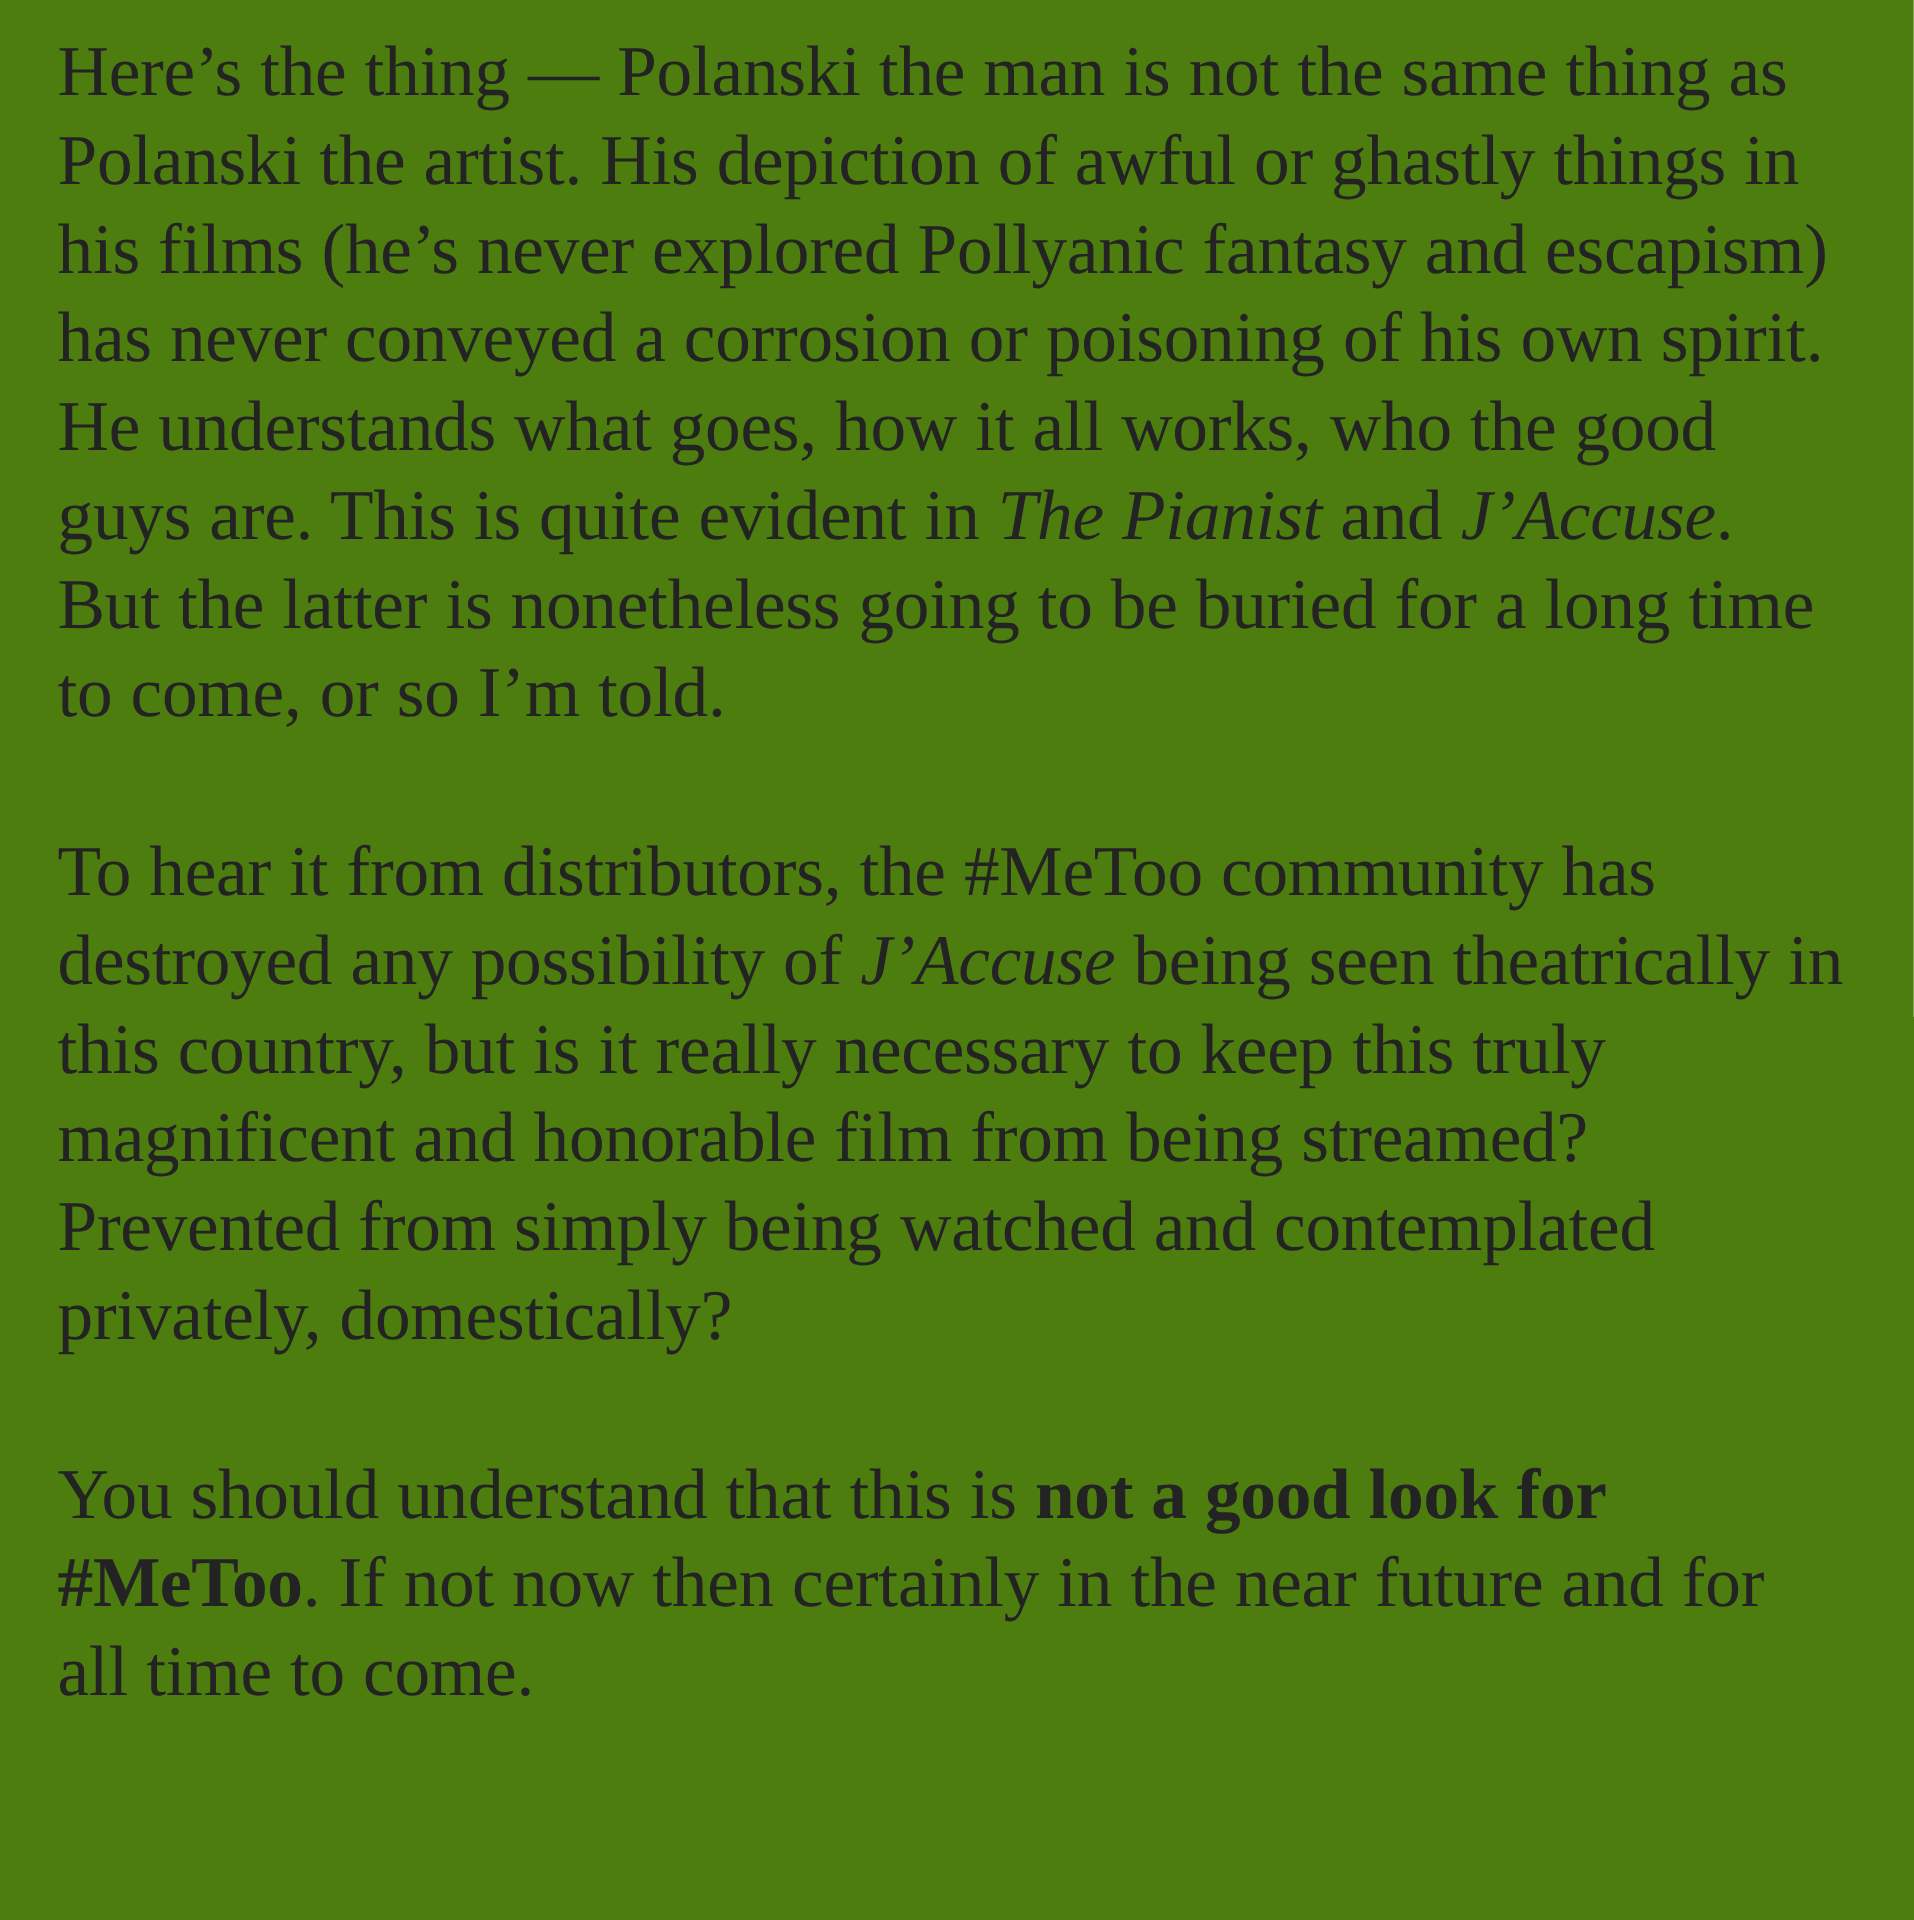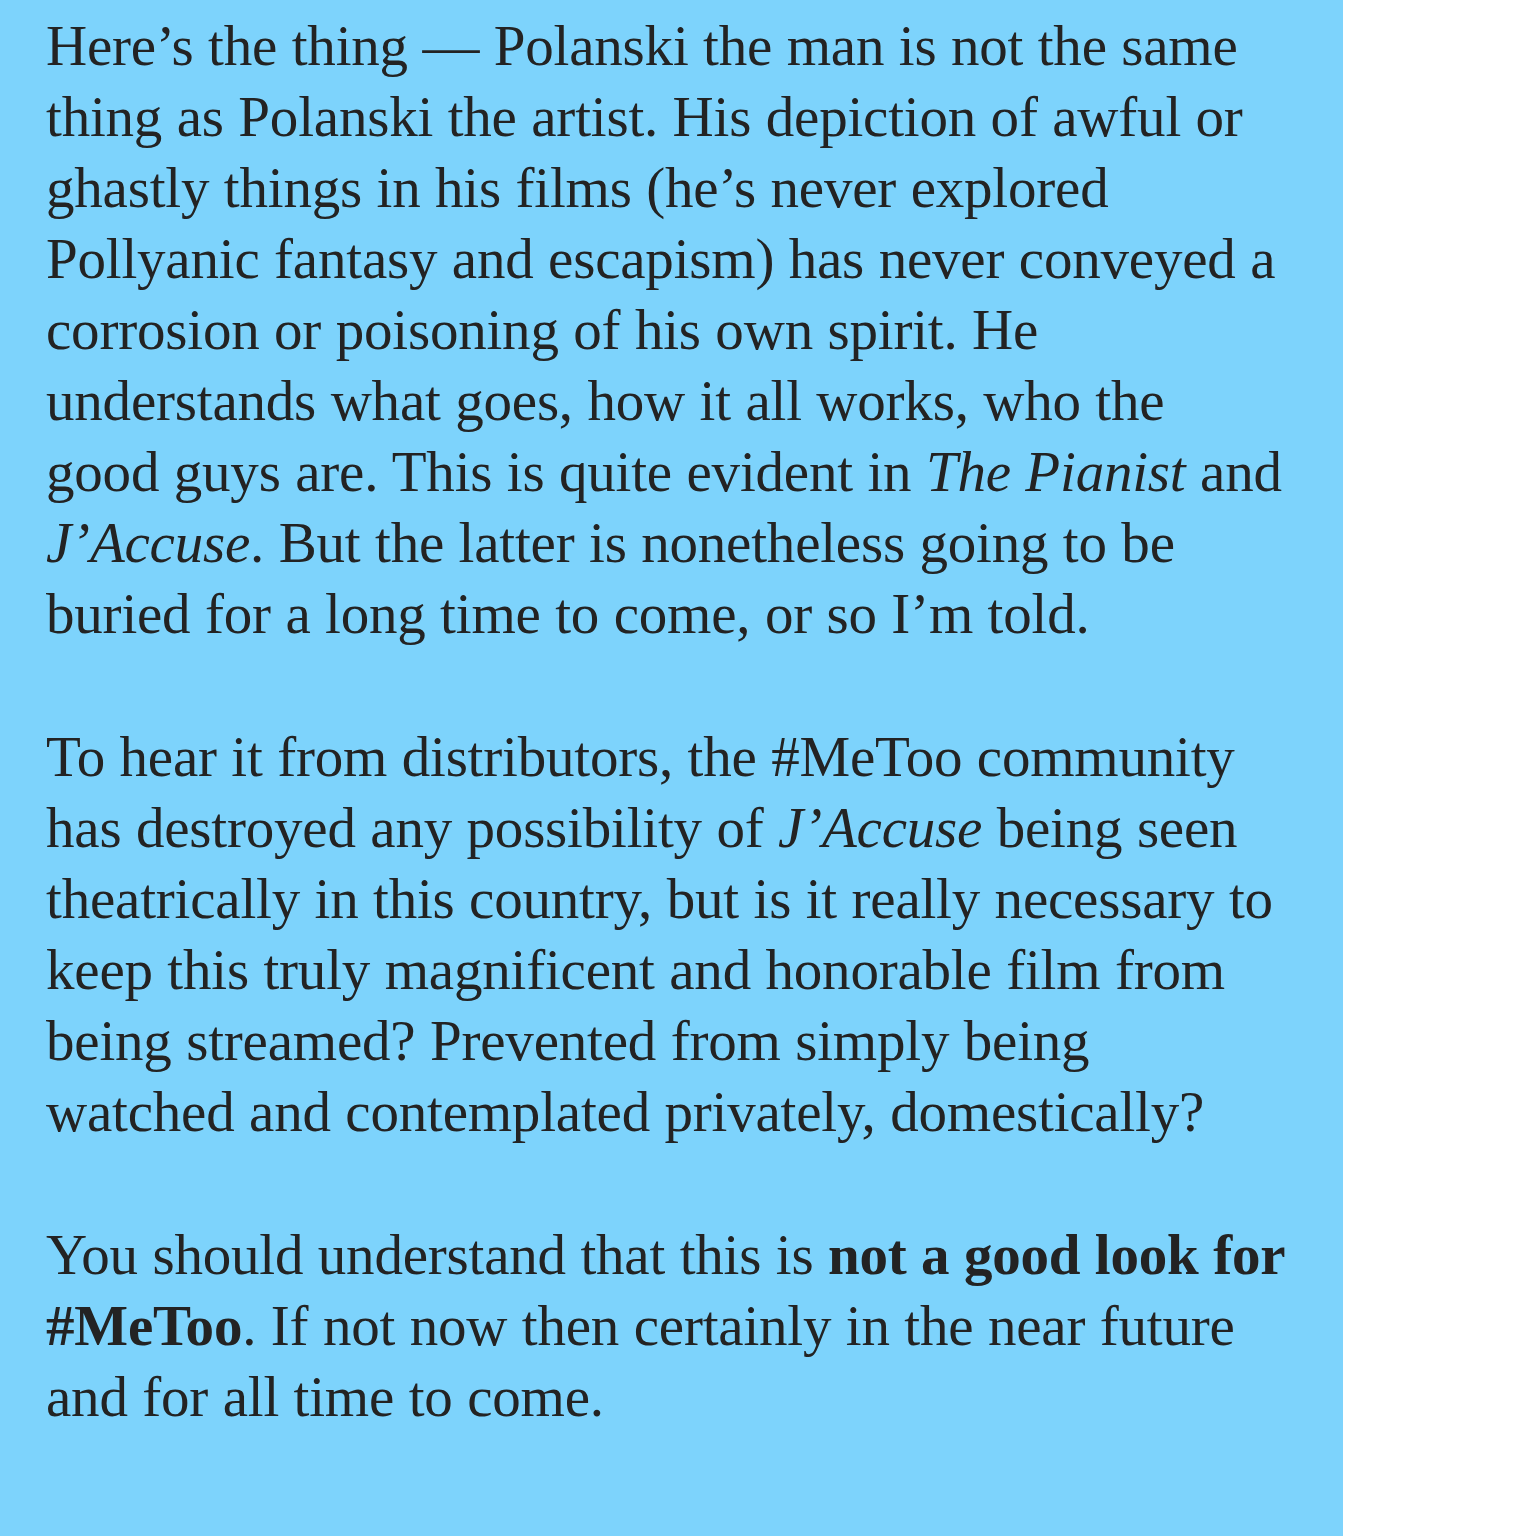--- a/index.html
+++ b/index.html
@@ -9,24 +9,24 @@
   }
   body {
     width: 1531px;
     height: 1536px;
     font-family: "Liberation Serif", "DejaVu Serif", serif;
     color: #232323;
     overflow: hidden;
   }
   .page {
     box-sizing: border-box;
-    width: 1343px;
+    width: 1531px;
     height: 1536px;
-    padding: 10px 52px 0 46px;
-    background: #7dd3fc;
+    padding: 22px 52px 0 46px;
+    background: #4d7c0f;
   }
   .para {
     font-size: 57px;
     line-height: 71px;
     letter-spacing: -0.2px;
     text-align: left;
     margin: 0 0 72px 0;
     word-spacing: 0.5px;
   }
   .para:last-child {

